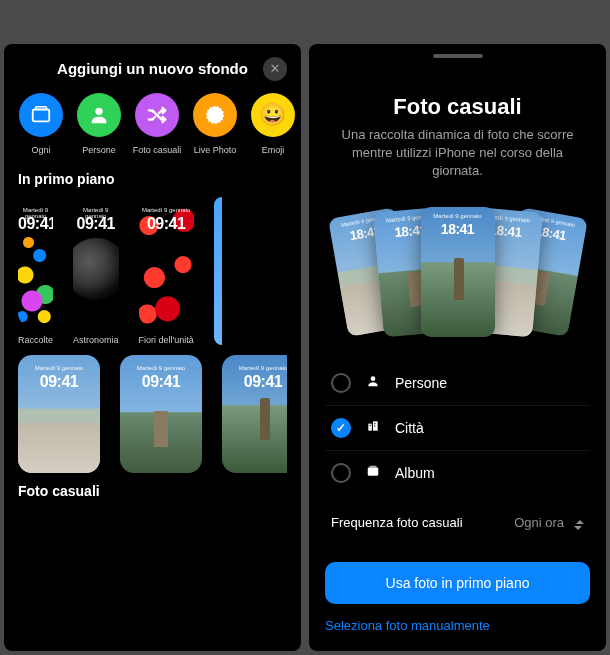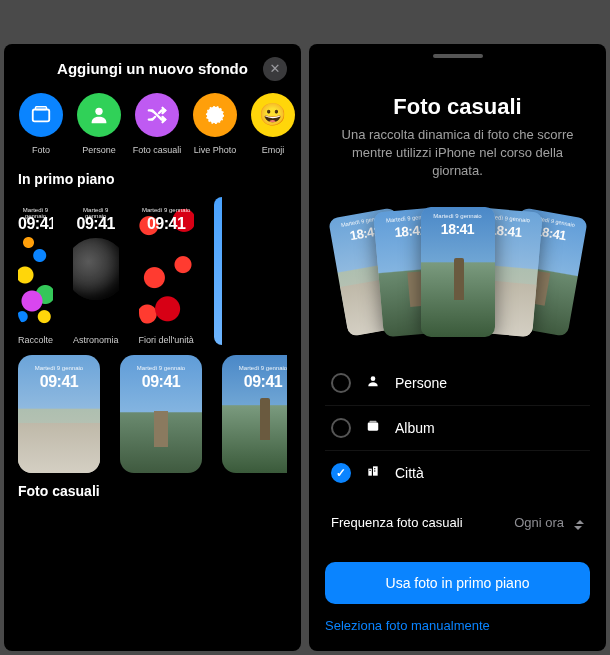--- a/index.html
+++ b/index.html
@@ -109,21 +109,21 @@
   </div>
 
   <div class="cat-row">
     <div class="cat">
       <div class="cat-circle c-blue">
         <svg viewBox="0 0 24 24">
             <rect x="3" y="6" width="18" height="13" rx="2" fill="none" stroke="#fff" stroke-width="2"></rect>
             <rect x="6" y="3" width="12" height="3" rx="1" fill="none" stroke="#fff" stroke-width="1.6"></rect>
           </svg>
       </div>
-      <div class="cat-label">Foto</div>
+      <div class="cat-label">Ogni</div>
     </div>
     <div class="cat">
       <div class="cat-circle c-green">
         <svg viewBox="0 0 24 24">
             <circle cx="12" cy="8" r="4"></circle>
             <path d="M4 20c0-4 4-6 8-6s8 2 8 6v1H4z"></path>
           </svg>
       </div>
       <div class="cat-label">Persone</div>
     </div>
@@ -237,42 +237,42 @@
       <div class="radio"></div>
       <div class="opt-ico">
         <svg width="14" height="14" viewBox="0 0 24 24" fill="#fff">
             <circle cx="12" cy="8" r="4"></circle>
             <path d="M4 20c0-4 4-6 8-6s8 2 8 6v1H4z"></path>
           </svg>
       </div>
       <div class="opt-label">Persone</div>
     </div>
     <div class="opt">
-      <div class="radio"></div>
-      <div class="opt-ico">
-        <svg width="14" height="14" viewBox="0 0 24 24" fill="#fff">
-            <rect x="3" y="6" width="18" height="14" rx="2"></rect>
-            <rect x="6" y="3" width="12" height="3" rx="1" fill="#fff" opacity="0.7"></rect>
-          </svg>
-      </div>
-      <div class="opt-label">Album</div>
-    </div>
-    <div class="opt">
       <div class="radio checked"></div>
       <div class="opt-ico">
         <svg width="14" height="14" viewBox="0 0 24 24" fill="#fff">
             <rect x="4" y="8" width="6" height="12"></rect>
             <rect x="12" y="4" width="8" height="16"></rect>
             <rect x="6" y="10" width="2" height="2" fill="#000"></rect>
             <rect x="14" y="7" width="2" height="2" fill="#000"></rect>
             <rect x="14" y="11" width="2" height="2" fill="#000"></rect>
           </svg>
       </div>
       <div class="opt-label">Città</div>
     </div>
+    <div class="opt">
+      <div class="radio"></div>
+      <div class="opt-ico">
+        <svg width="14" height="14" viewBox="0 0 24 24" fill="#fff">
+            <rect x="3" y="6" width="18" height="14" rx="2"></rect>
+            <rect x="6" y="3" width="12" height="3" rx="1" fill="#fff" opacity="0.7"></rect>
+          </svg>
+      </div>
+      <div class="opt-label">Album</div>
+    </div>
   </div>
 
   <div class="freq">
     <div>Frequenza foto casuali</div>
     <div class="freq-value">
         <span>Ogni ora</span>
       </div>
   </div>
 
   <div class="bottom-actions">

